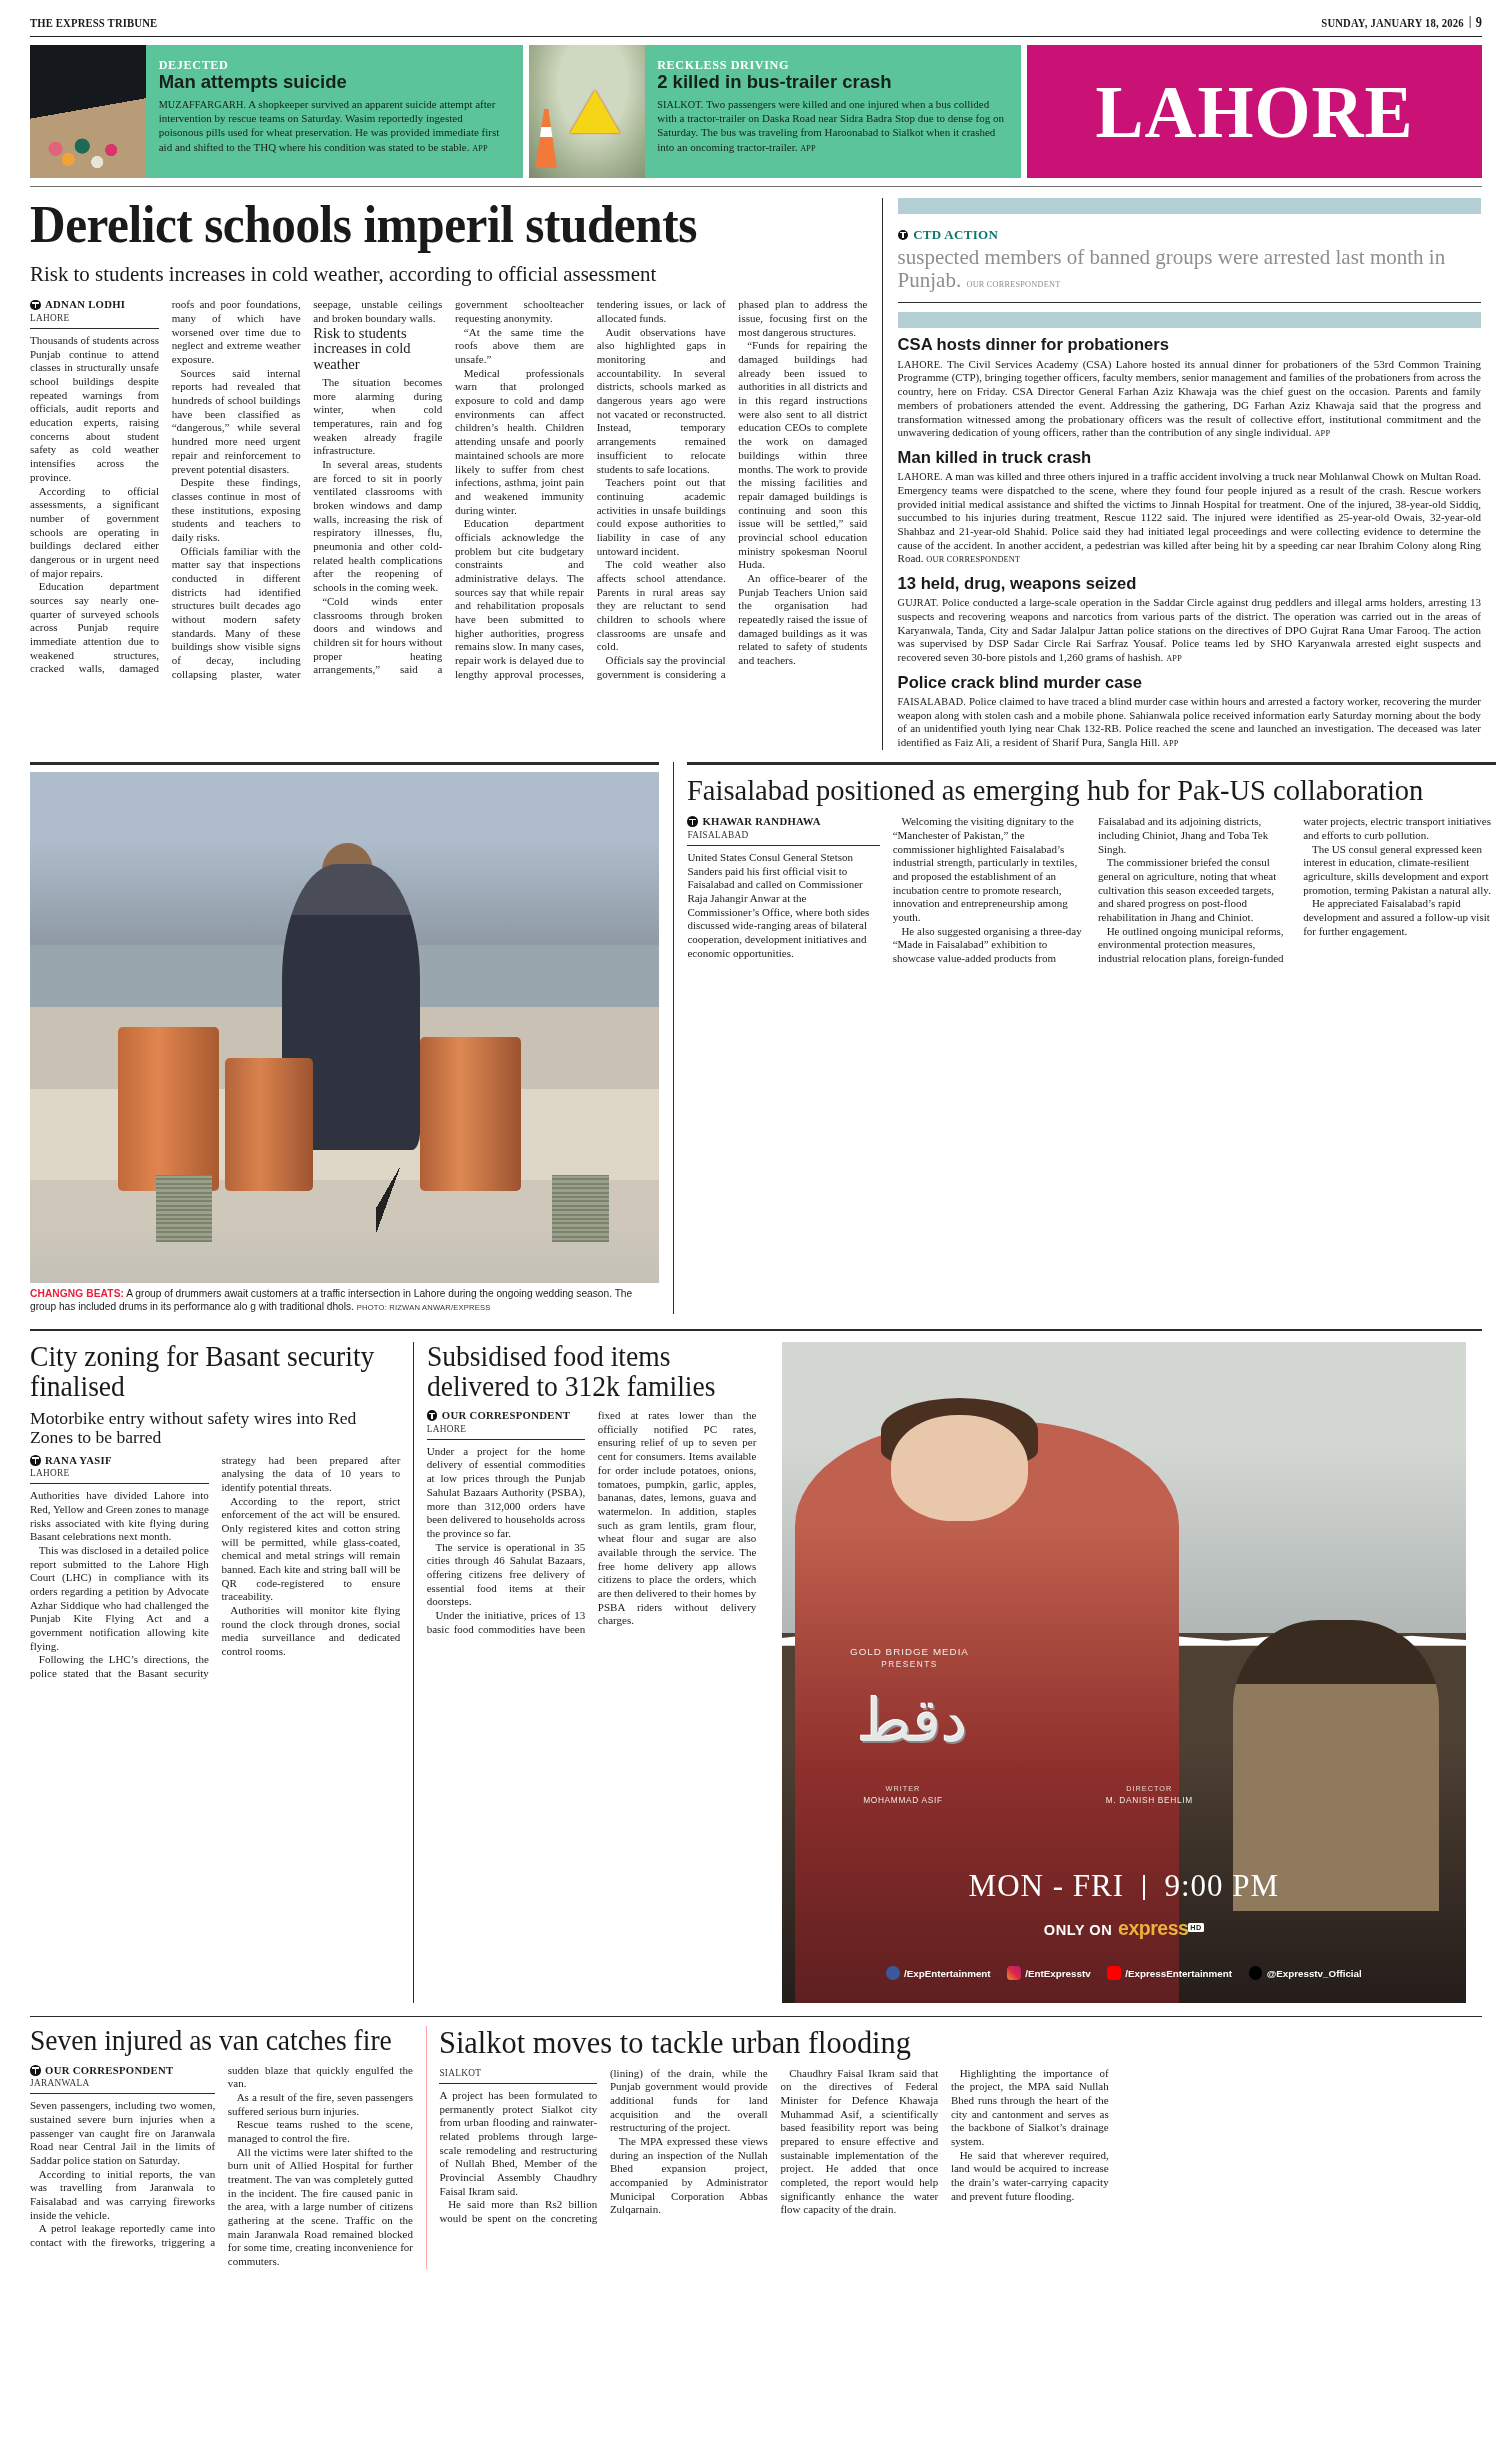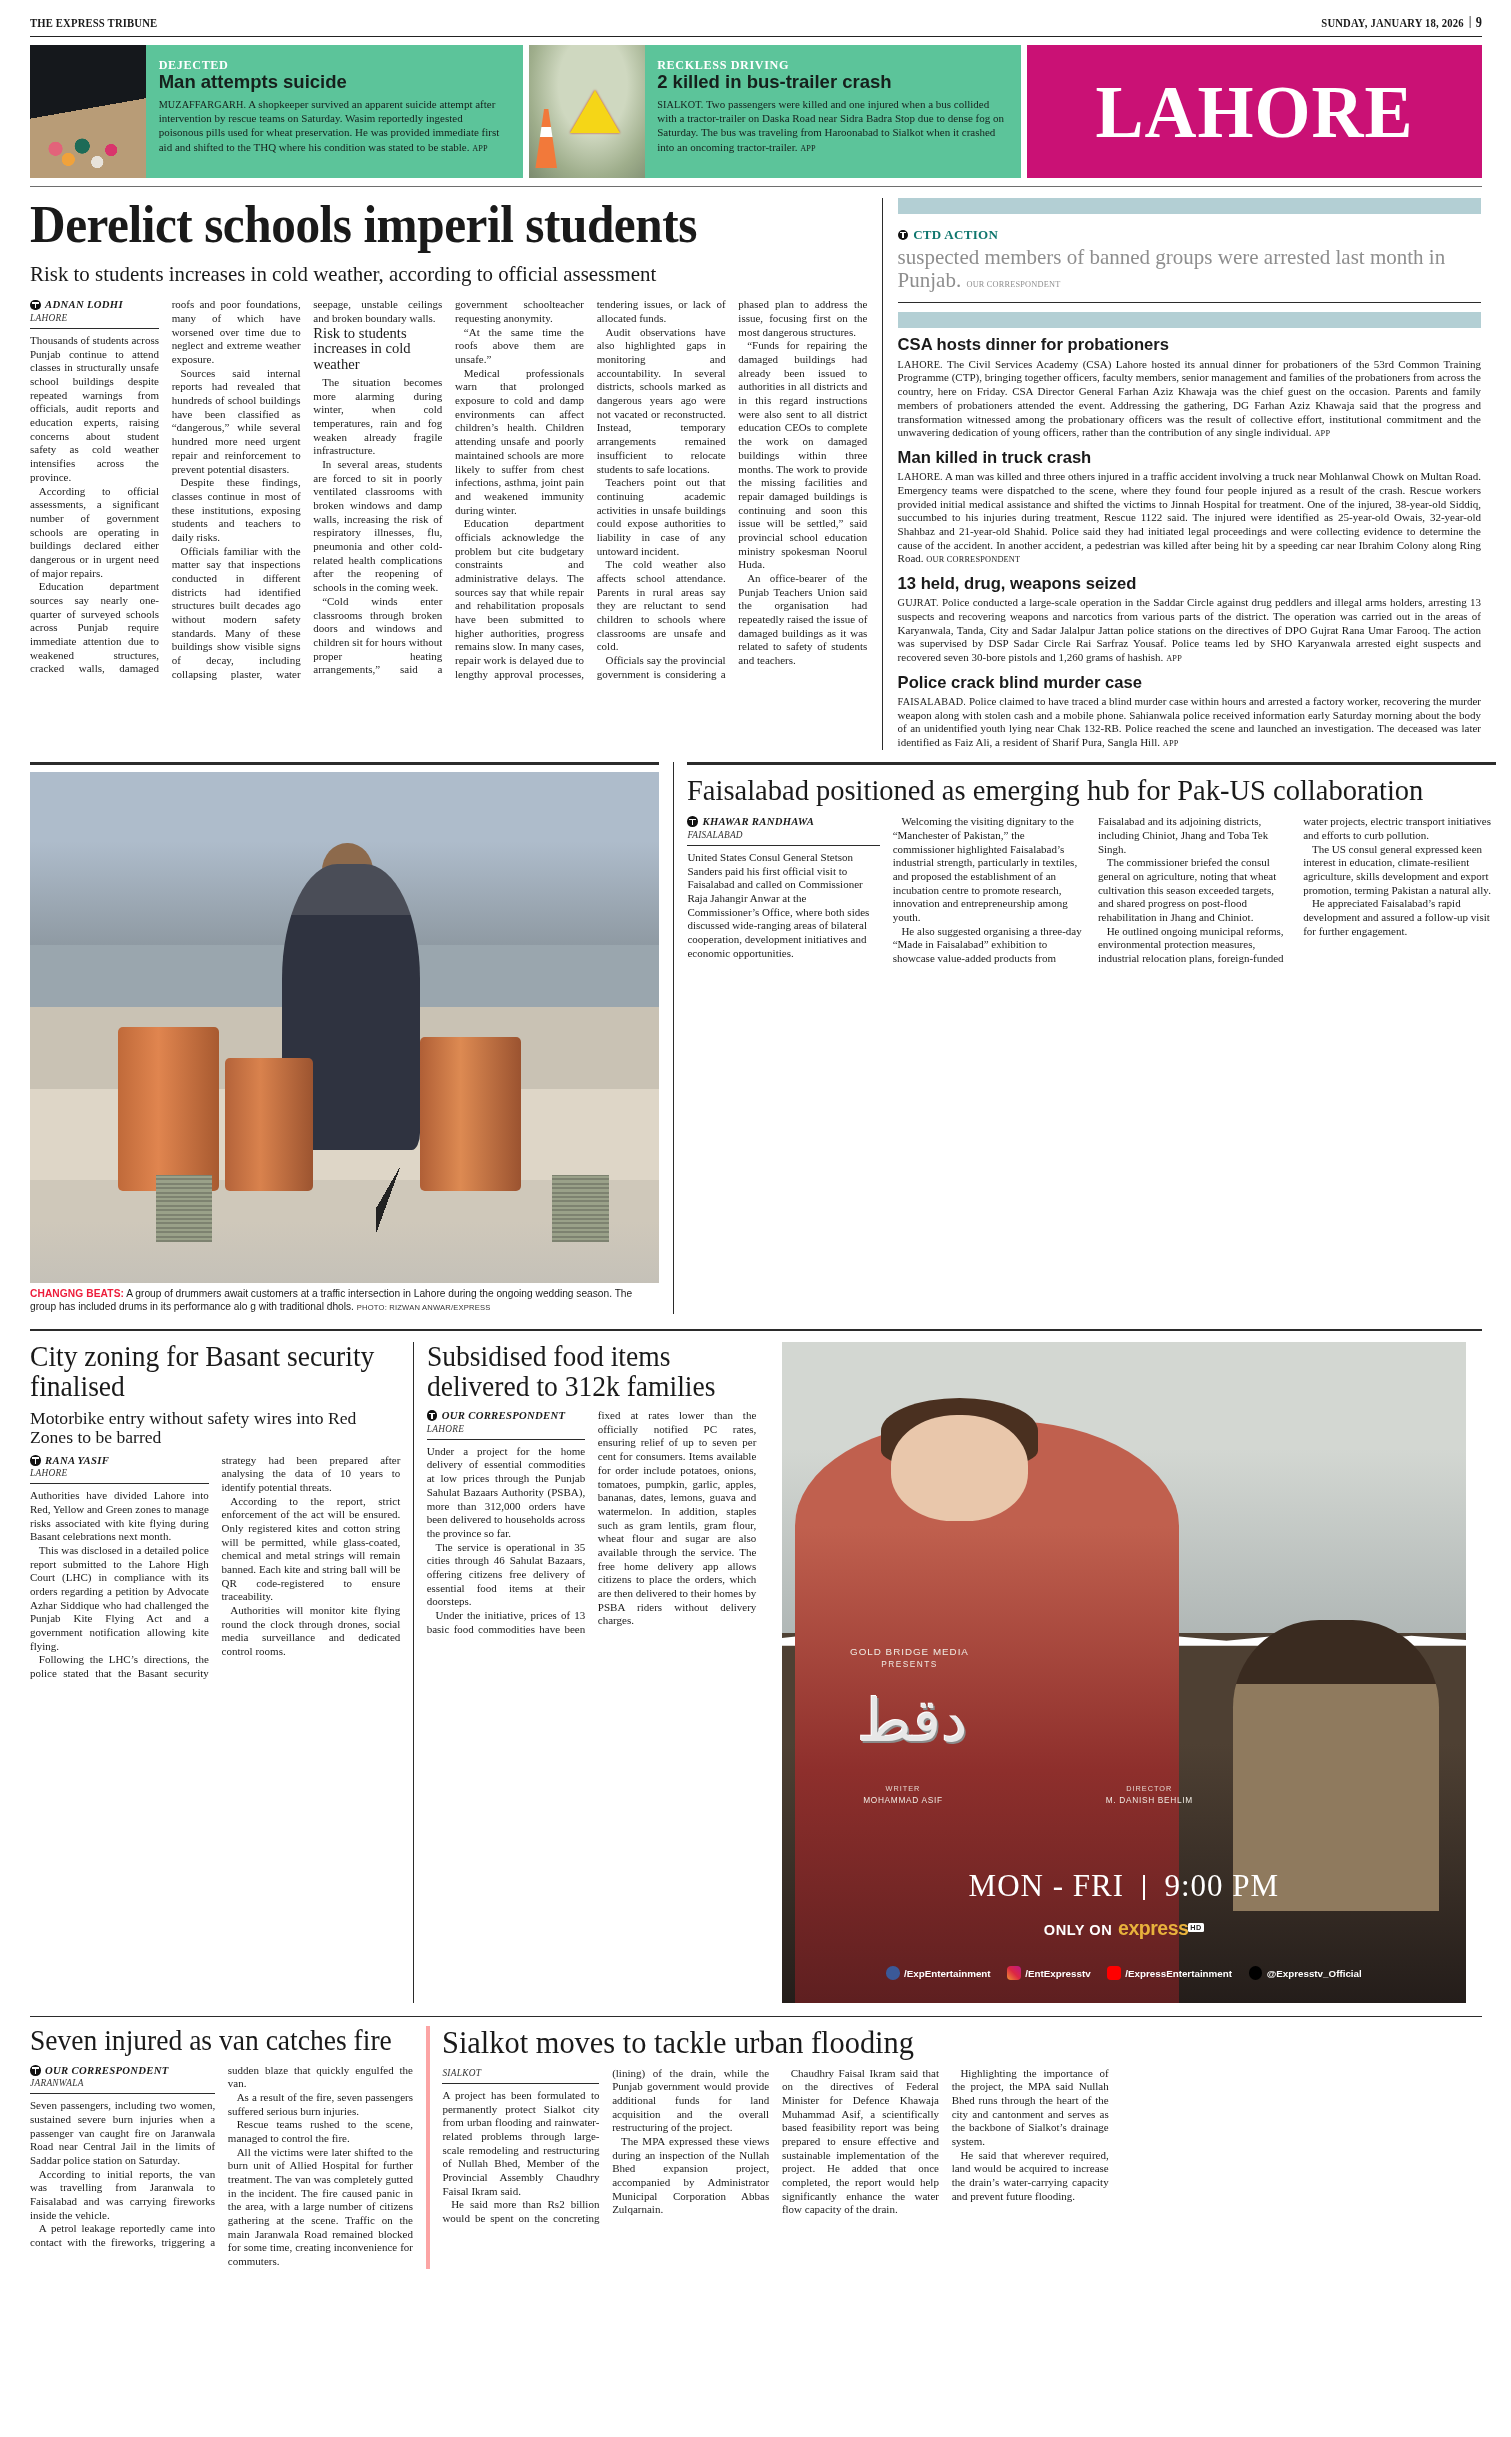--- a/index.html
+++ b/index.html
@@ -93,21 +93,21 @@
     font-family: "Liberation Serif", serif; font-weight: 700;
     font-size: 53px; line-height: 1.0; letter-spacing: -0.5px;
     transform: scaleX(0.93); transform-origin: left;
     margin-bottom: 10.7px;
   }
   .lead-deck {
     font-size: 22px; line-height: 1.08; font-weight: 400;
     transform: scaleX(0.95); transform-origin: left;
     margin-bottom: 12.7px;
   }
-  .byline { margin-bottom: 4.9px; font-style: italic; }
+  .byline { margin-bottom: 4.9px; }
   .byline-row { display: flex; align-items: center; gap: 4.4px; }
   .t-mark {
     width: 10.7px; height: 10.7px; border-radius: 50%;
     background: #111; position: relative; display: inline-block;
   }
   .t-mark:after {
     content: ""; position: absolute; left: 2px; top: 2.4px; width: 6.8px; height: 1.5px; background: #fff;
   }
   .t-mark:before {
     content: ""; position: absolute; left: 4.6px; top: 2.4px; width: 1.5px; height: 6.3px; background: #fff;
@@ -560,21 +560,21 @@
         </div>
         <p class="first">Seven passengers, including two women, sustained severe burn injuries when a passenger van caught fire on Jaranwala Road near Central Jail in the limits of Saddar police station on Saturday.</p>
         <p>According to initial reports, the van was travelling from Jaranwala to Faisalabad and was carrying fireworks inside the vehicle.</p>
         <p>A petrol leakage reportedly came into contact with the fireworks, triggering a sudden blaze that quickly engulfed the van.</p>
         <p>As a result of the fire, seven passengers suffered serious burn injuries.</p>
         <p>Rescue teams rushed to the scene, managed to control the fire.</p>
         <p>All the victims were later shifted to the burn unit of Allied Hospital for further treatment. The van was completely gutted in the incident. The fire caused panic in the area, with a large number of citizens gathering at the scene. Traffic on the main Jaranwala Road remained blocked for some time, creating inconvenience for commuters.</p>
       </div>
     </div>
 
-    <div style="width:683px;flex:none;border-left:4px solid #fca5a5;padding-left:12.7px;">
+    <div style="width:683px;flex:none;border-left:1px solid #fca5a5;padding-left:12.7px;">
       <div class="sec-head" style="font-size:32px">Sialkot moves to tackle urban flooding</div>
       <div class="cols-4 body-text">
         <div class="byline">
           <div class="byline-city">SIALKOT</div>
           <div class="byline-rule"></div>
         </div>
         <p class="first">A project has been formulated to permanently protect Sialkot city from urban flooding and rainwater-related problems through large-scale remodeling and restructuring of Nullah Bhed, Member of the Provincial Assembly Chaudhry Faisal Ikram said.</p>
         <p>He said more than Rs2 billion would be spent on the concreting (lining) of the drain, while the Punjab government would provide additional funds for land acquisition and the overall restructuring of the project.</p>
         <p>The MPA expressed these views during an inspection of the Nullah Bhed expansion project, accompanied by Administrator Municipal Corporation Abbas Zulqarnain.</p>
         <p>Chaudhry Faisal Ikram said that on the directives of Federal Minister for Defence Khawaja Muhammad Asif, a scientifically based feasibility report was being prepared to ensure effective and sustainable implementation of the project. He added that once completed, the report would help significantly enhance the water flow capacity of the drain.</p>

